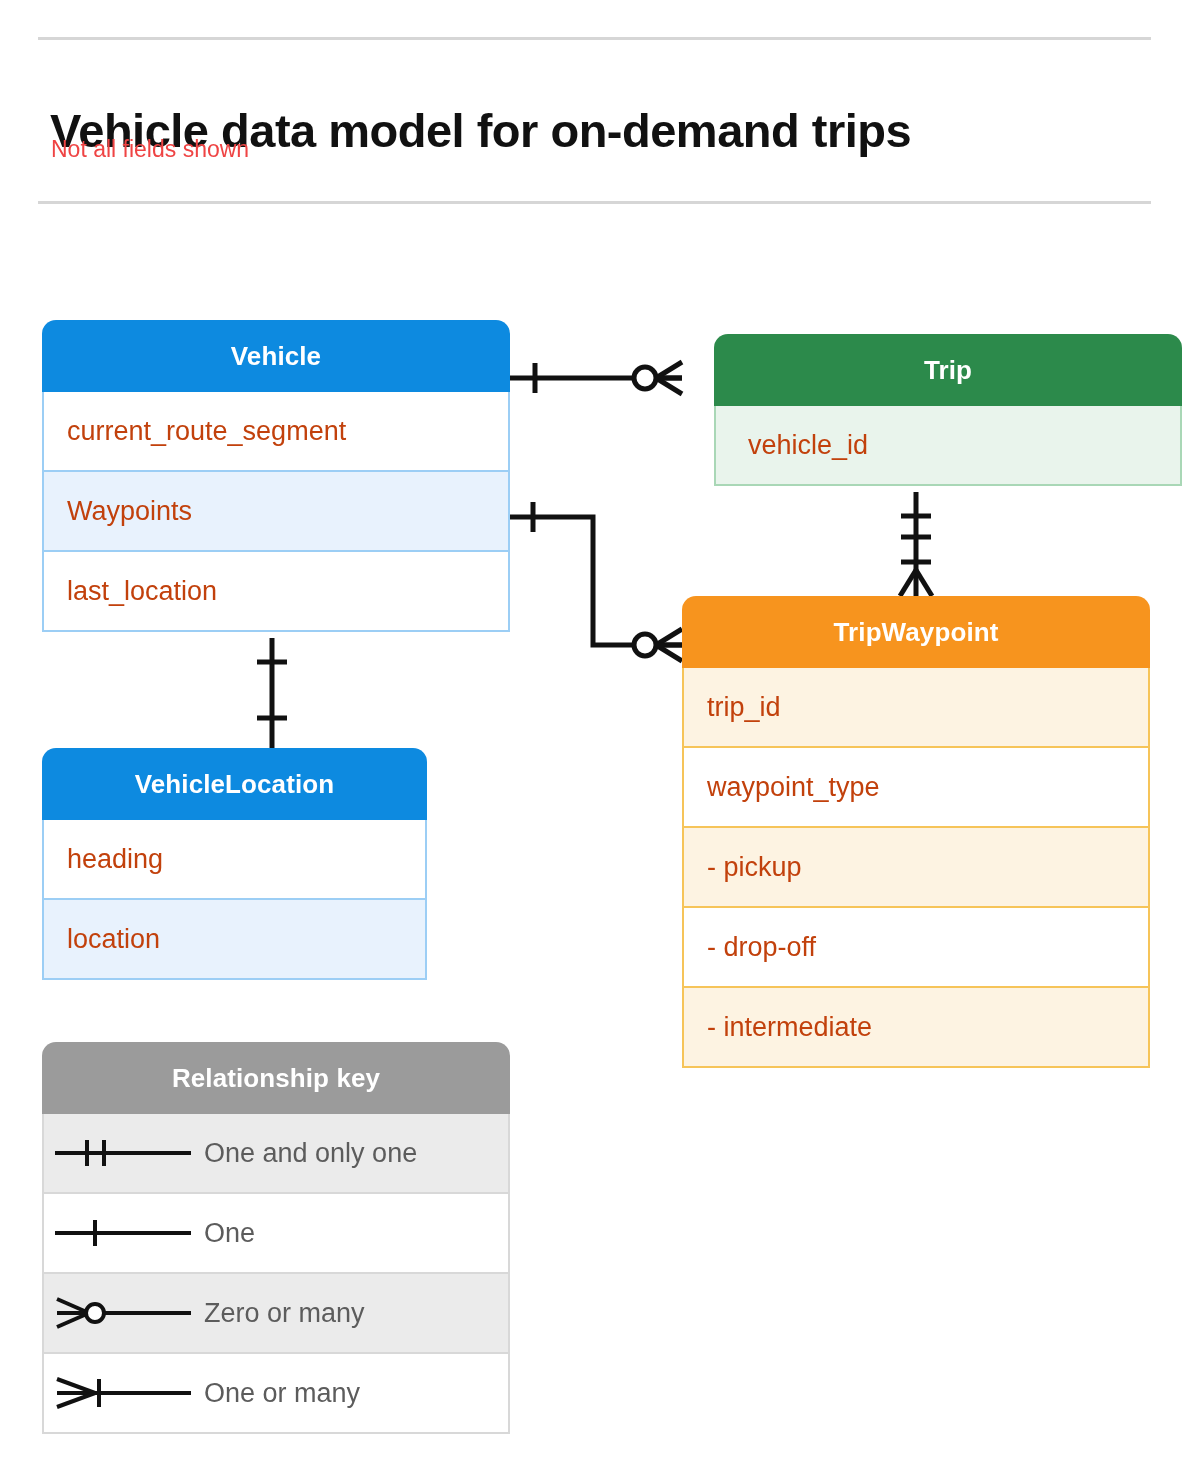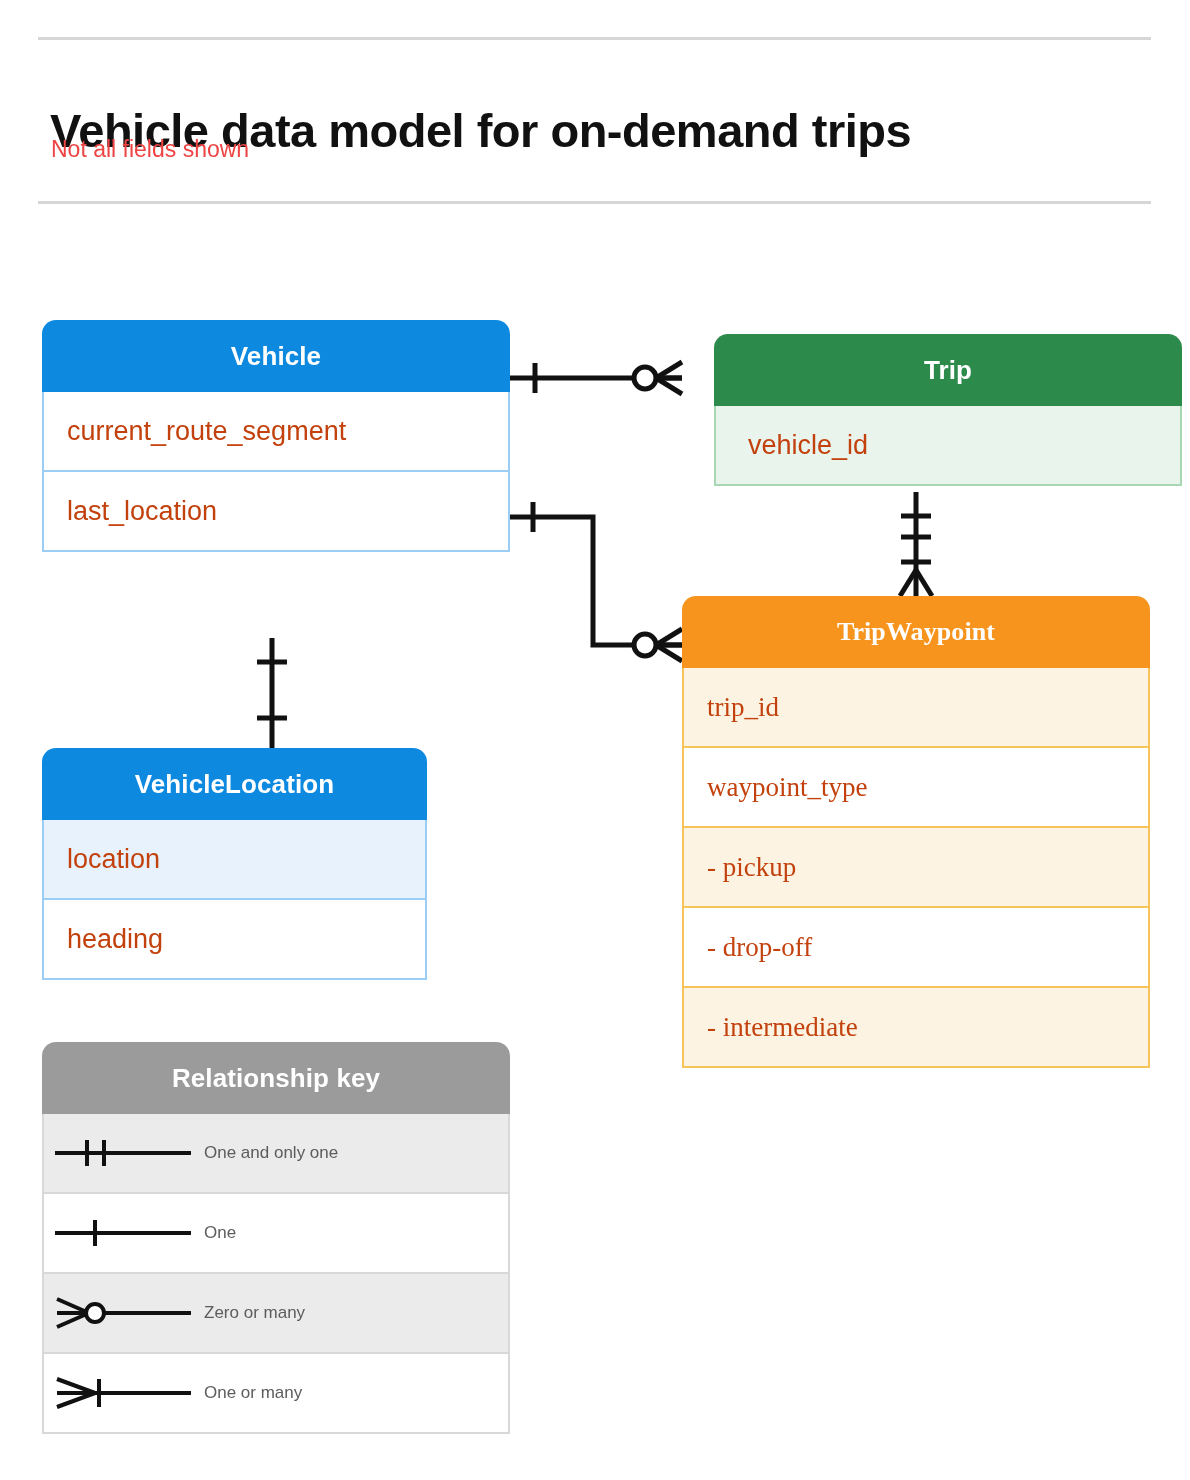--- a/index.html
+++ b/index.html
@@ -95,25 +95,25 @@
   .t-grey .entity-header { background: #9b9b9b; }
   .t-grey .entity-row { border-color: #d8d8d8; }
   .t-grey .row-alt { background: #ebebeb; }
   .t-grey .row-plain { background: #ffffff; }
 
   
   #entity-vehicle          { left: 42px;  top: 320px; width: 468px; }
   #entity-vehiclelocation  { left: 42px;  top: 748px; width: 385px; }
   #entity-legend           { left: 42px;  top: 1042px; width: 468px; }
   #entity-trip             { left: 714px; top: 334px; width: 468px; }
-  #entity-tripwaypoint     { left: 682px; top: 596px; width: 468px; font-family: Liberation Serif, serif; }
+  #entity-tripwaypoint     { left: 682px; top: 596px; width: 468px; }
 
   #entity-legend .entity-row {
     padding-left: 0;
-    font-size: 17px;
+    font-size: 27px;
     color: #5c5c5c;
   }
   .legend-glyph {
     width: 160px;
     flex: 0 0 160px;
     height: 100%;
     display: flex;
     align-items: center;
     justify-content: center;
   }
@@ -171,27 +171,28 @@
         <line x1="272" y1="638" x2="272" y2="748"></line>
         <line x1="257" y1="662" x2="287" y2="662"></line>
         <line x1="257" y1="718" x2="287" y2="718"></line>
       </g>
     </g>
   </svg>
 
   <div class="entity t-blue" id="entity-vehicle">
     <div class="entity-header">Vehicle</div>
     <div class="entity-row row-plain">current_route_segment</div>
+    <div class="entity-row row-alt">Waypoints</div>
     <div class="entity-row row-plain">last_location</div>
   </div>
 
   <div class="entity t-blue" id="entity-vehiclelocation">
     <div class="entity-header">VehicleLocation</div>
+    <div class="entity-row row-plain">heading</div>
     <div class="entity-row row-alt">location</div>
-    <div class="entity-row row-plain">heading</div>
   </div>
 
   <div class="entity t-green" id="entity-trip">
     <div class="entity-header">Trip</div>
     <div class="entity-row row-alt">vehicle_id</div>
   </div>
 
   <div class="entity t-orange" id="entity-tripwaypoint">
     <div class="entity-header">TripWaypoint</div>
     <div class="entity-row row-alt">trip_id</div>

